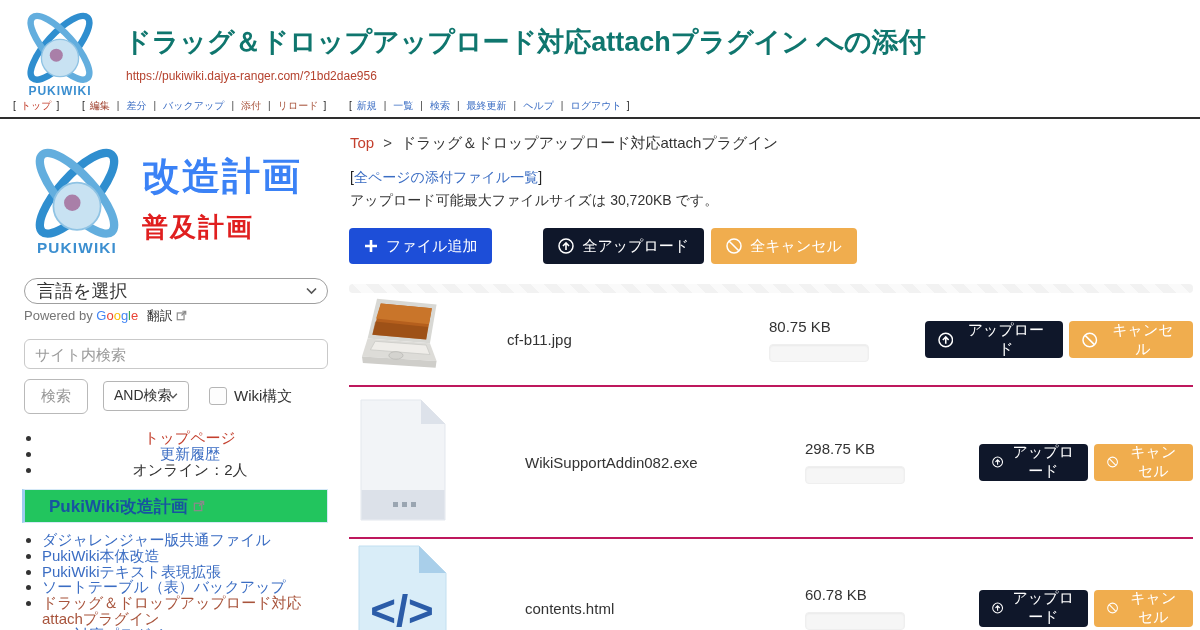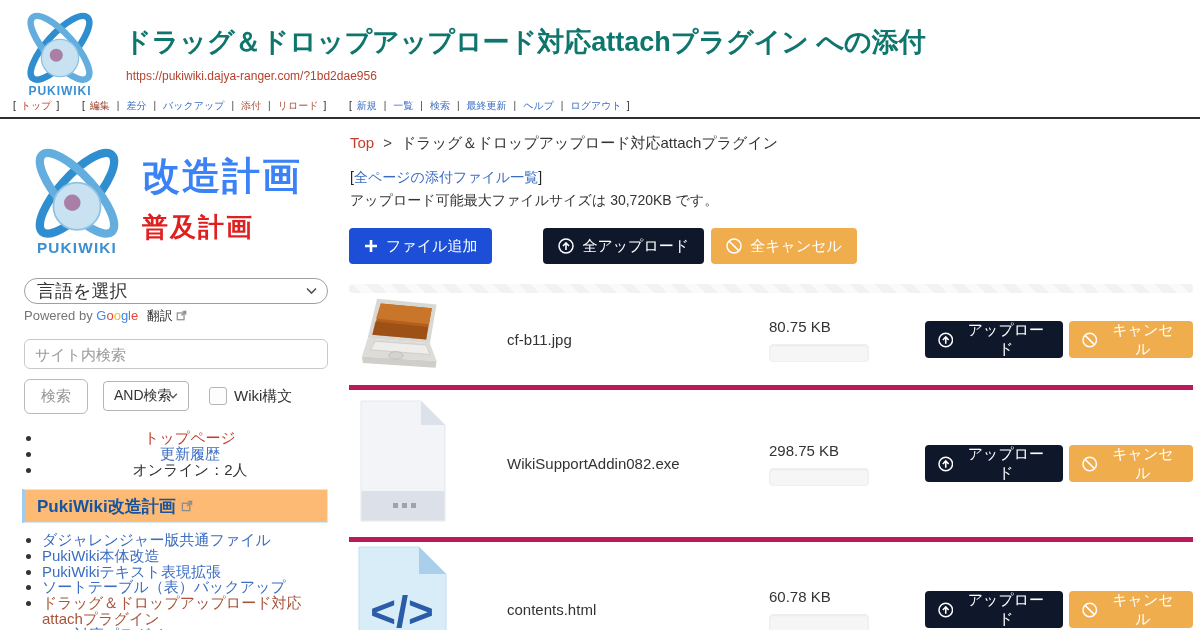--- a/index.html
+++ b/index.html
@@ -57,22 +57,22 @@
   .wiki-check { width:18px; height:18px; border:1px solid #b5b5b5; border-radius:3px; background:#fdfdfd;
                 margin-left:20px; cursor:pointer; }
   .wiki-label { font-size:15px; margin-left:7px; }
 
   .side-list { position:absolute; left:42px; width:296px; list-style:disc; }
   .side-list li { font-size:15px; line-height:15.8px; color:#333; }
   .quick-list { top:310px;text-align:center; }
   .menu-list { top:412px; }
 
   .side-heading { position:absolute; left:22px; top:369px; width:306px; height:34px;
-                  background:#fdba74; border:1px solid #d5e9f7; border-left:3px solid #9fccee;
-                  display:flex; align-items:center; padding:0 12px; }
+                  background:#22c55e; border:1px solid #d5e9f7; border-left:3px solid #9fccee;
+                  display:flex; align-items:center; padding:0 24px; }
   .side-heading .ht { font-size:17px; font-weight:bold; color:#17549f; }
   .side-heading svg { margin-left:5px; }
 
   
   .breadcrumb { position:absolute; left:350px; top:134px; font-size:15px; }
   .breadcrumb .sep { color:#444; margin:0 9px; }
   .attach-line { position:absolute; left:350px; top:169px; font-size:14px; }
   .note { position:absolute; left:350px; top:192px; font-size:14px; }
 
   .toolbar { position:absolute; left:349px; top:228px; display:flex; gap:7px; }
@@ -80,21 +80,21 @@
          border-radius:4px; color:#fff; font-size:15px; cursor:pointer; font-family:inherit; }
   .btn-green { background:#1d4ed8;text-align:right; }
   .btn-blue { background:#0f172a;margin-left:44px; }
   .btn-orange { background:#f0ad4e; }
 
   .global-progress { position:absolute; left:349px; top:284px; width:844px; height:9px; border-radius:4px;
     background:repeating-linear-gradient(45deg,#f2f2f2 0 9px,#fafafa 9px 18px); }
 
   .file-rows { position:absolute; left:349px; top:294px; width:844px; }
   .file-row { display:grid; grid-template-columns:158px 262px 112px auto; align-items:center; }
-  .file-row + .file-row { border-top:5px solid #be185d; }
+  .file-row + .file-row { border-top:2px solid #be185d;gap:18px; }
   .row-1 { height:91px; }
   .row-2 { height:152px; }
   .row-3 { height:140px; }
   .icon-cell { padding-left:6px; }
   .fname { font-size:15px; color:#333; }
   .size-cell .size-label { font-size:15px; color:#333; margin-bottom:9px; }
   .mini-progress { width:100px; height:18px; border-radius:4px; background:#f6f6f6;
                    border:1px solid #efefef; box-shadow:inset 0 1px 2px rgba(0,0,0,.05); }
   .btn-cell { display:flex; gap:6px; align-items:center; }
   .row-btn { height:37px; padding:0 13px;align-items:center; }

